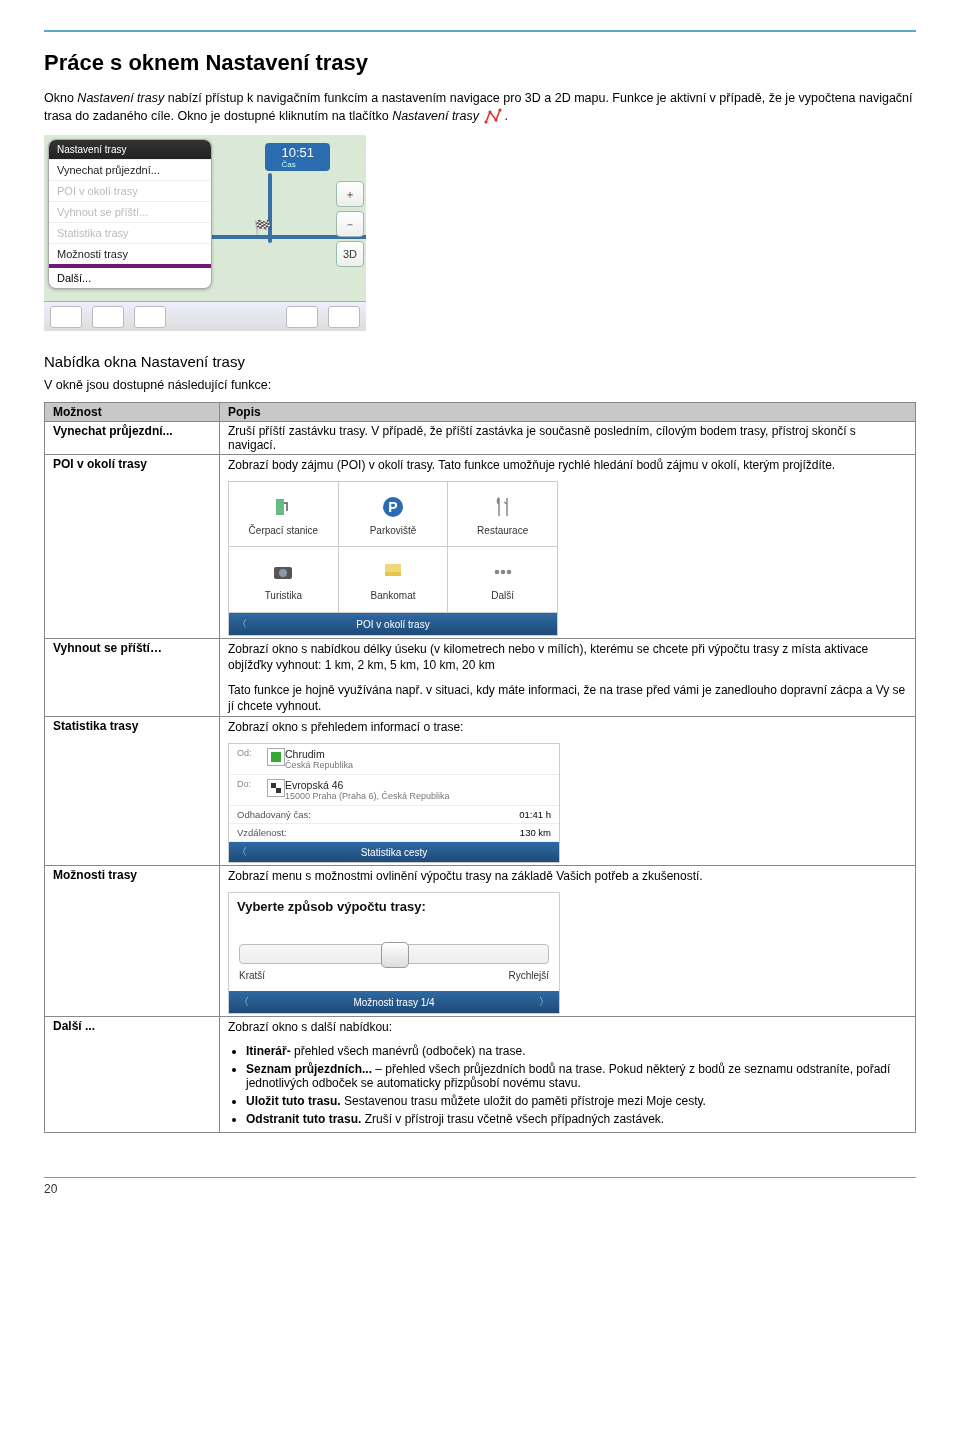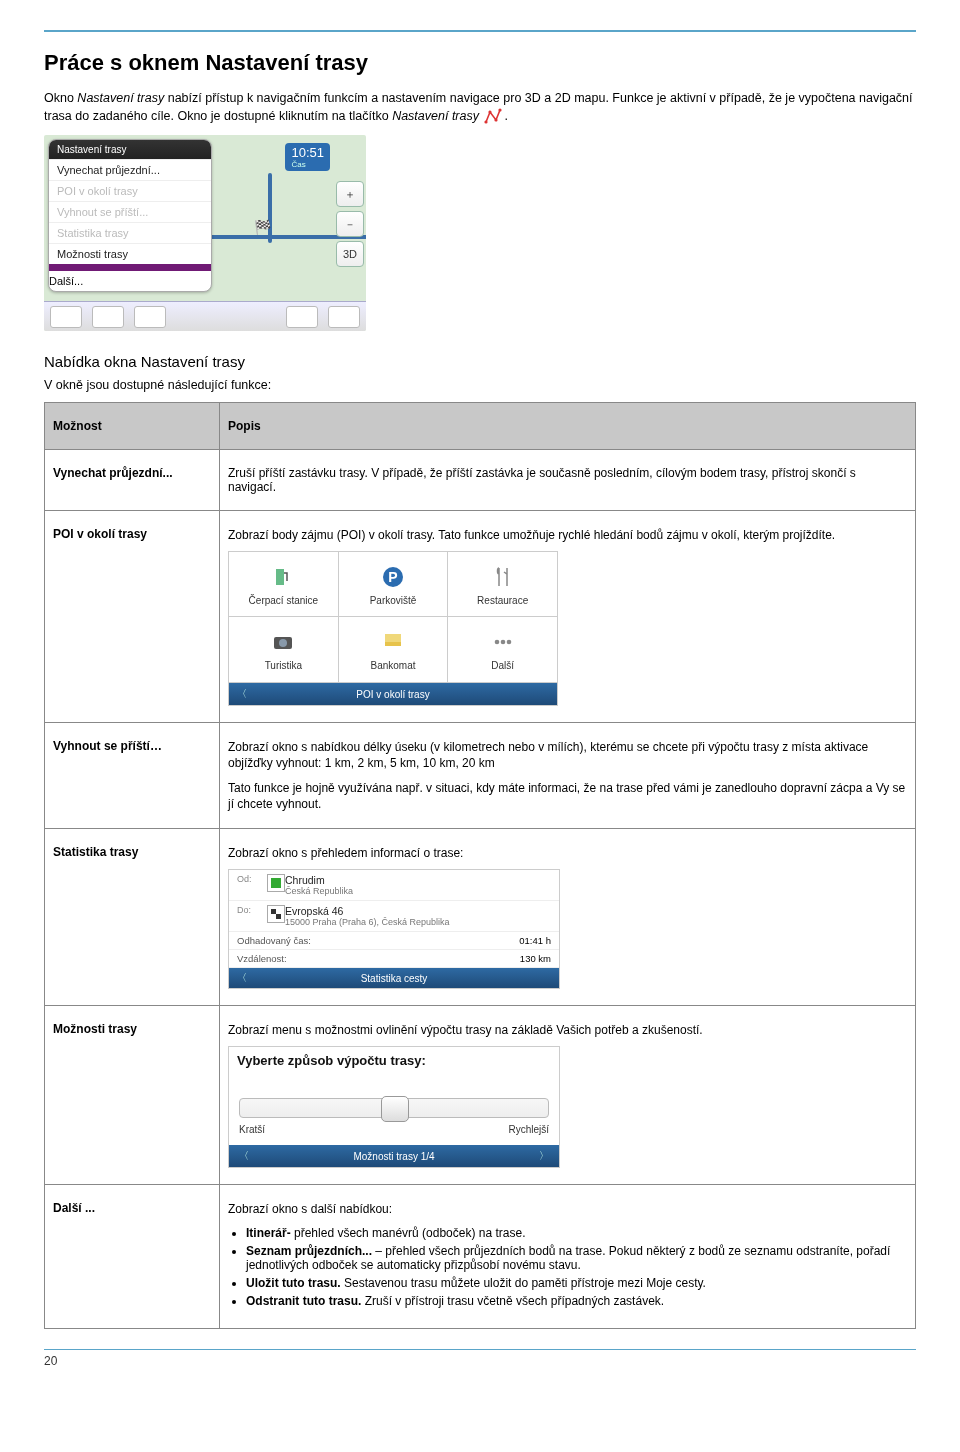--- a/index.html
+++ b/index.html
@@ -66,32 +66,32 @@
     border-radius: 7px 7px 0 0;
     font-size: 10px;
   }
   .navscreen .menu .itm {
     padding: 4px 8px;
     border-top: 1px solid #eee;
     color: #222;
   }
   .navscreen .menu .itm.dis { color: #bbb; }
   .navscreen .menu .ftr {
-    padding: 4px 0;
-    border-top: 7px solid #701a75;
+    padding: 4px 8px;
+    border-top: 4px solid #701a75;
     border-radius: 0 0 7px 7px;
   }
   .navscreen .clock {
     position: absolute;
     right: 36px;
     top: 8px;
     background: #2b6cb0;
     color: #fff;
     font-size: 13px;
-    padding: 2px 6px;
+    padding: 2px 16px;
     border-radius: 4px;
   }
   .navscreen .clock small { display:block; font-size:8px; color:#cfe; }
   .navscreen .sidebtns {
     position: absolute;
     right: 4px;
     top: 46px;
     width: 26px;
     display: flex;
     flex-direction: column;
@@ -132,21 +132,21 @@
   }
 
   table.opt {
     border-collapse: collapse;
     width: 100%;
     margin: 0 0 6px 0;
     font-size: 12px;
   }
   table.opt th, table.opt td {
     border: 1px solid #888;
-    padding: 16px 8px;
+    padding: 2px 8px;
     text-align: left;
     vertical-align: top;
   }
   table.opt th {
     background: #c8c8c8;
     font-weight: bold;
   }
   table.opt td.col1 { width: 158px; font-weight: bold; }
   .cellblock p { margin: 0 0 8px 0; line-height: 1.35; }
   .cellblock p:last-child { margin-bottom: 0; }
@@ -247,21 +247,21 @@
   .slider .labels { display:flex; justify-content:space-between; font-size:10px; color:#333; margin-top:6px;}
   .optpanel .bar3 {
     height:22px; background:linear-gradient(#2e6aa3,#1e4a78); color:#fff; font-size:10px;
     display:flex;align-items:center;justify-content:center; position:relative;
     margin-top:10px;
   }
   .optpanel .bar3 .chevL { position:absolute; left:10px; color:#cfe; }
   .optpanel .bar3 .chevR { position:absolute; right:10px; color:#cfe; }
 
   .pagefoot {
-    margin-top: 20px;
+    margin-top: 44px;
     border-top: 1px solid #5aa5c9;
     padding-top: 4px;
     font-size: 12px;
     color: #333;
   }
 </style>
 </head>
 <body>
 
 <hr class="topline">

